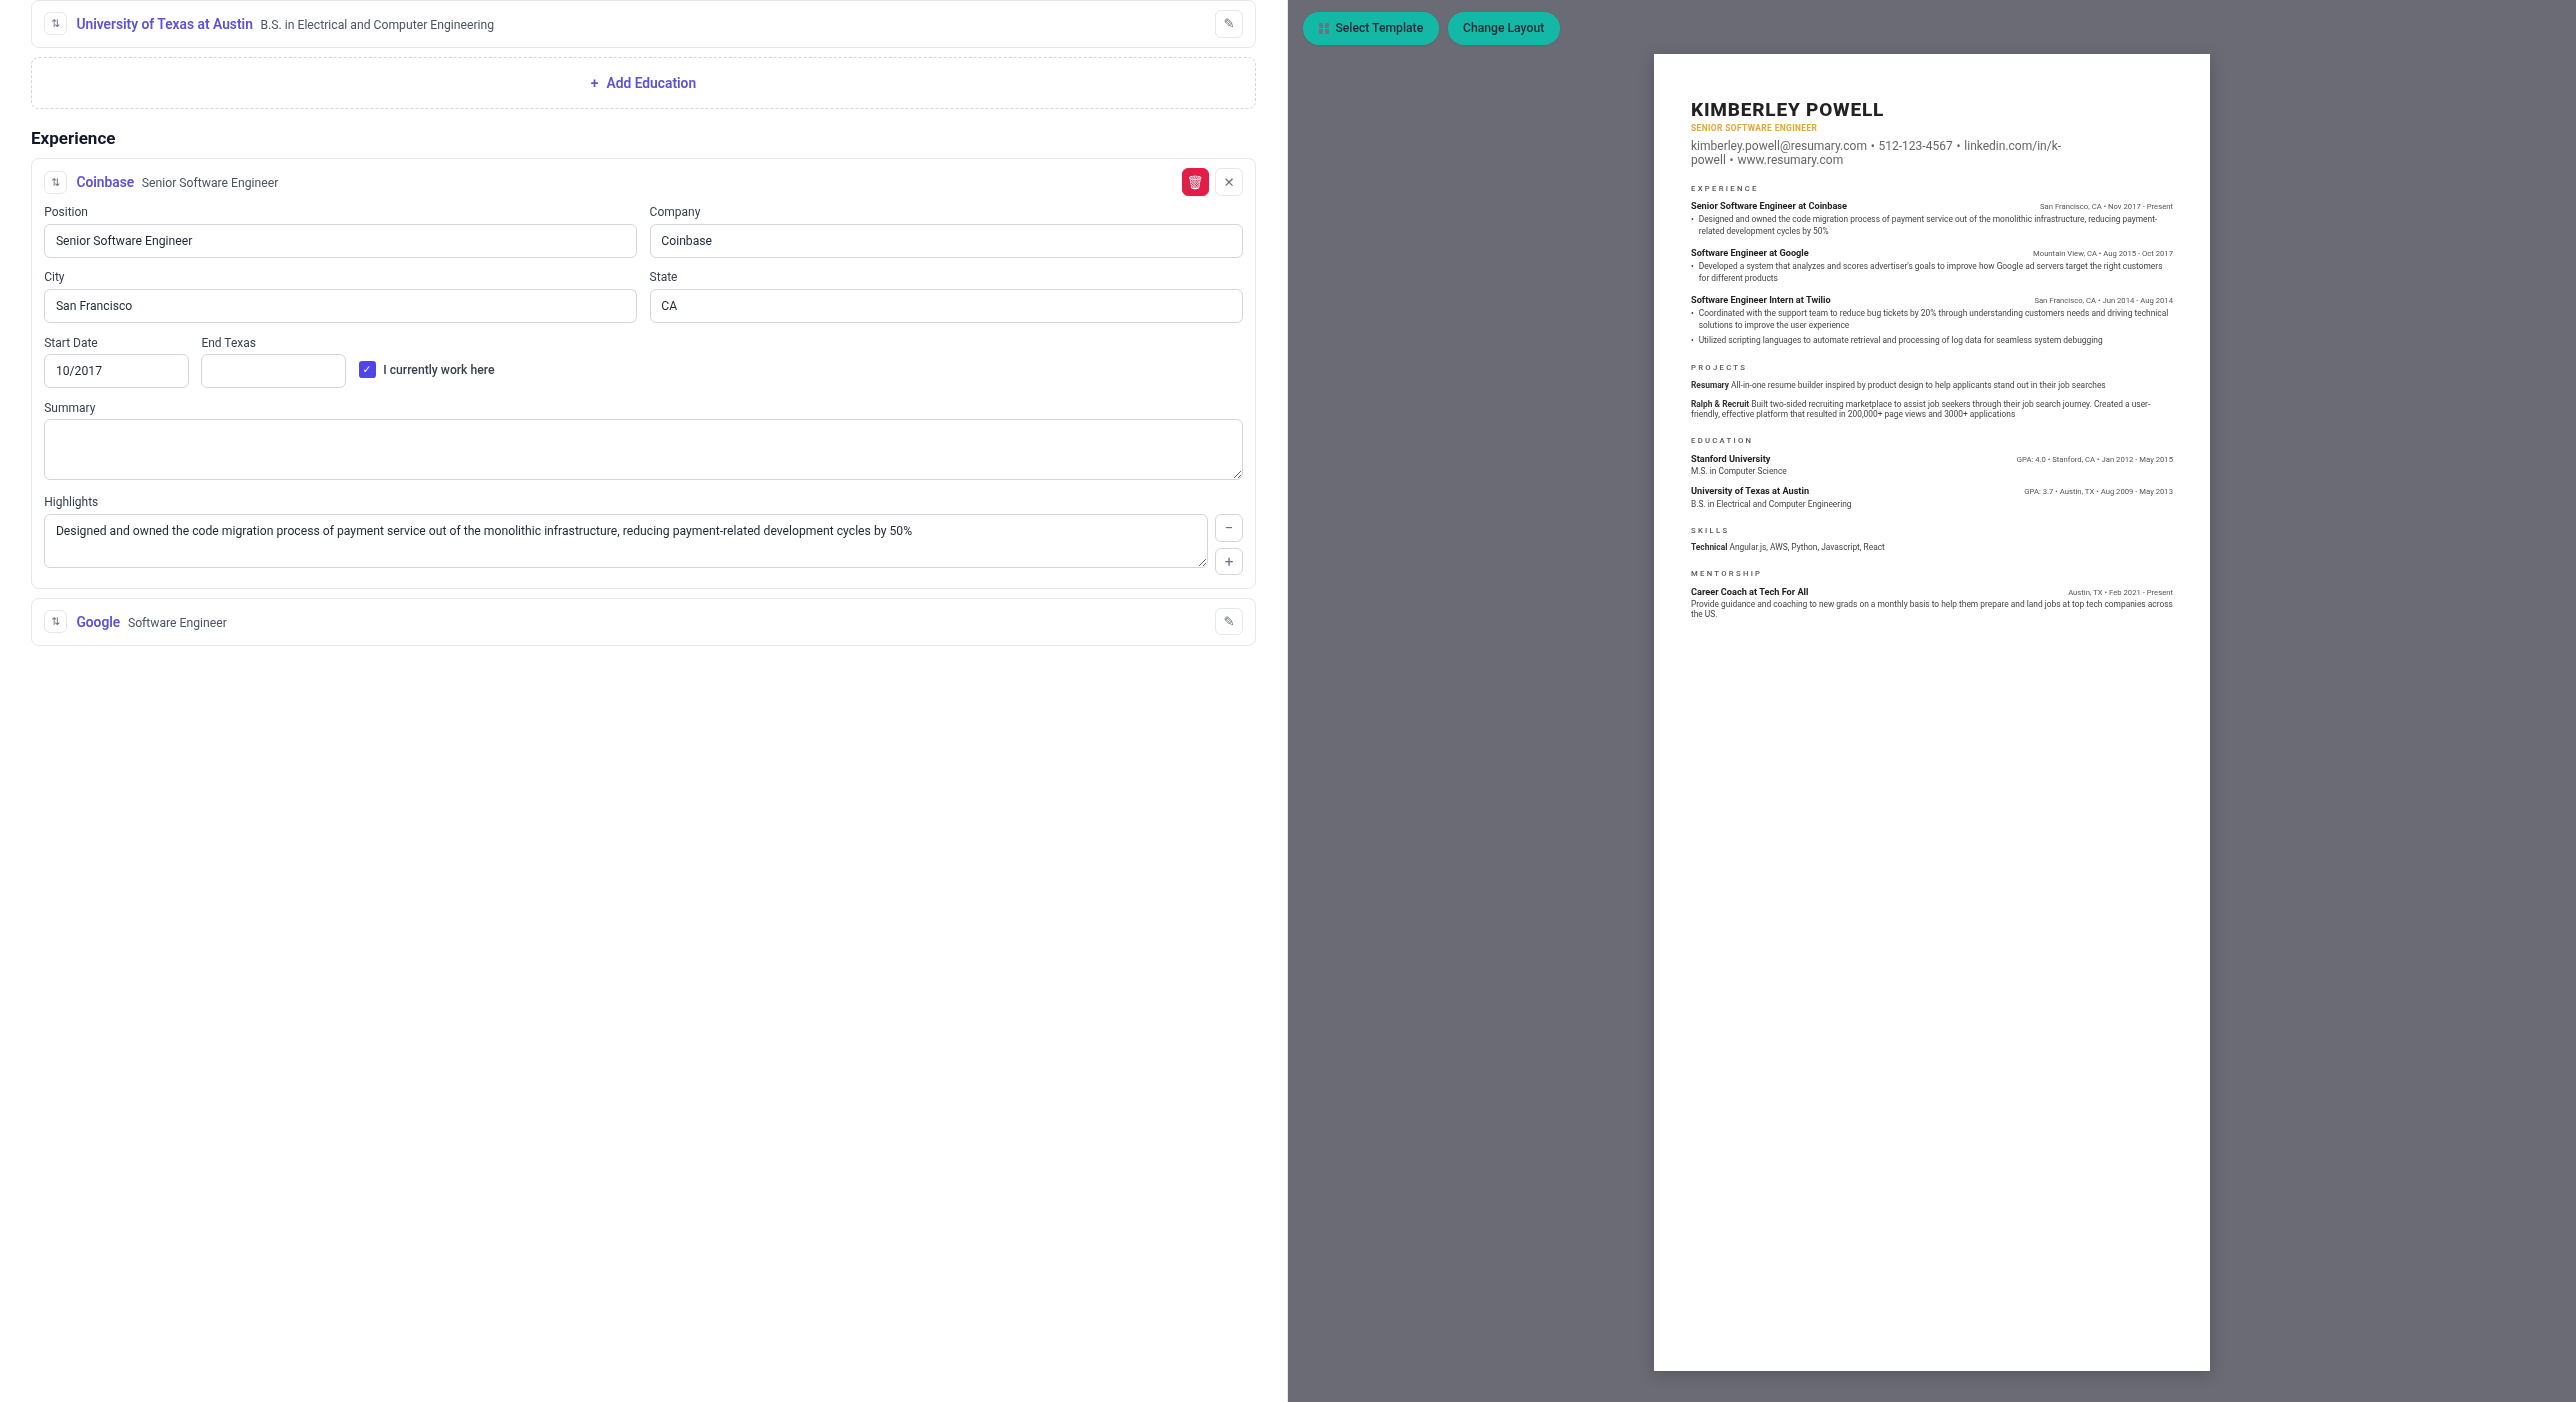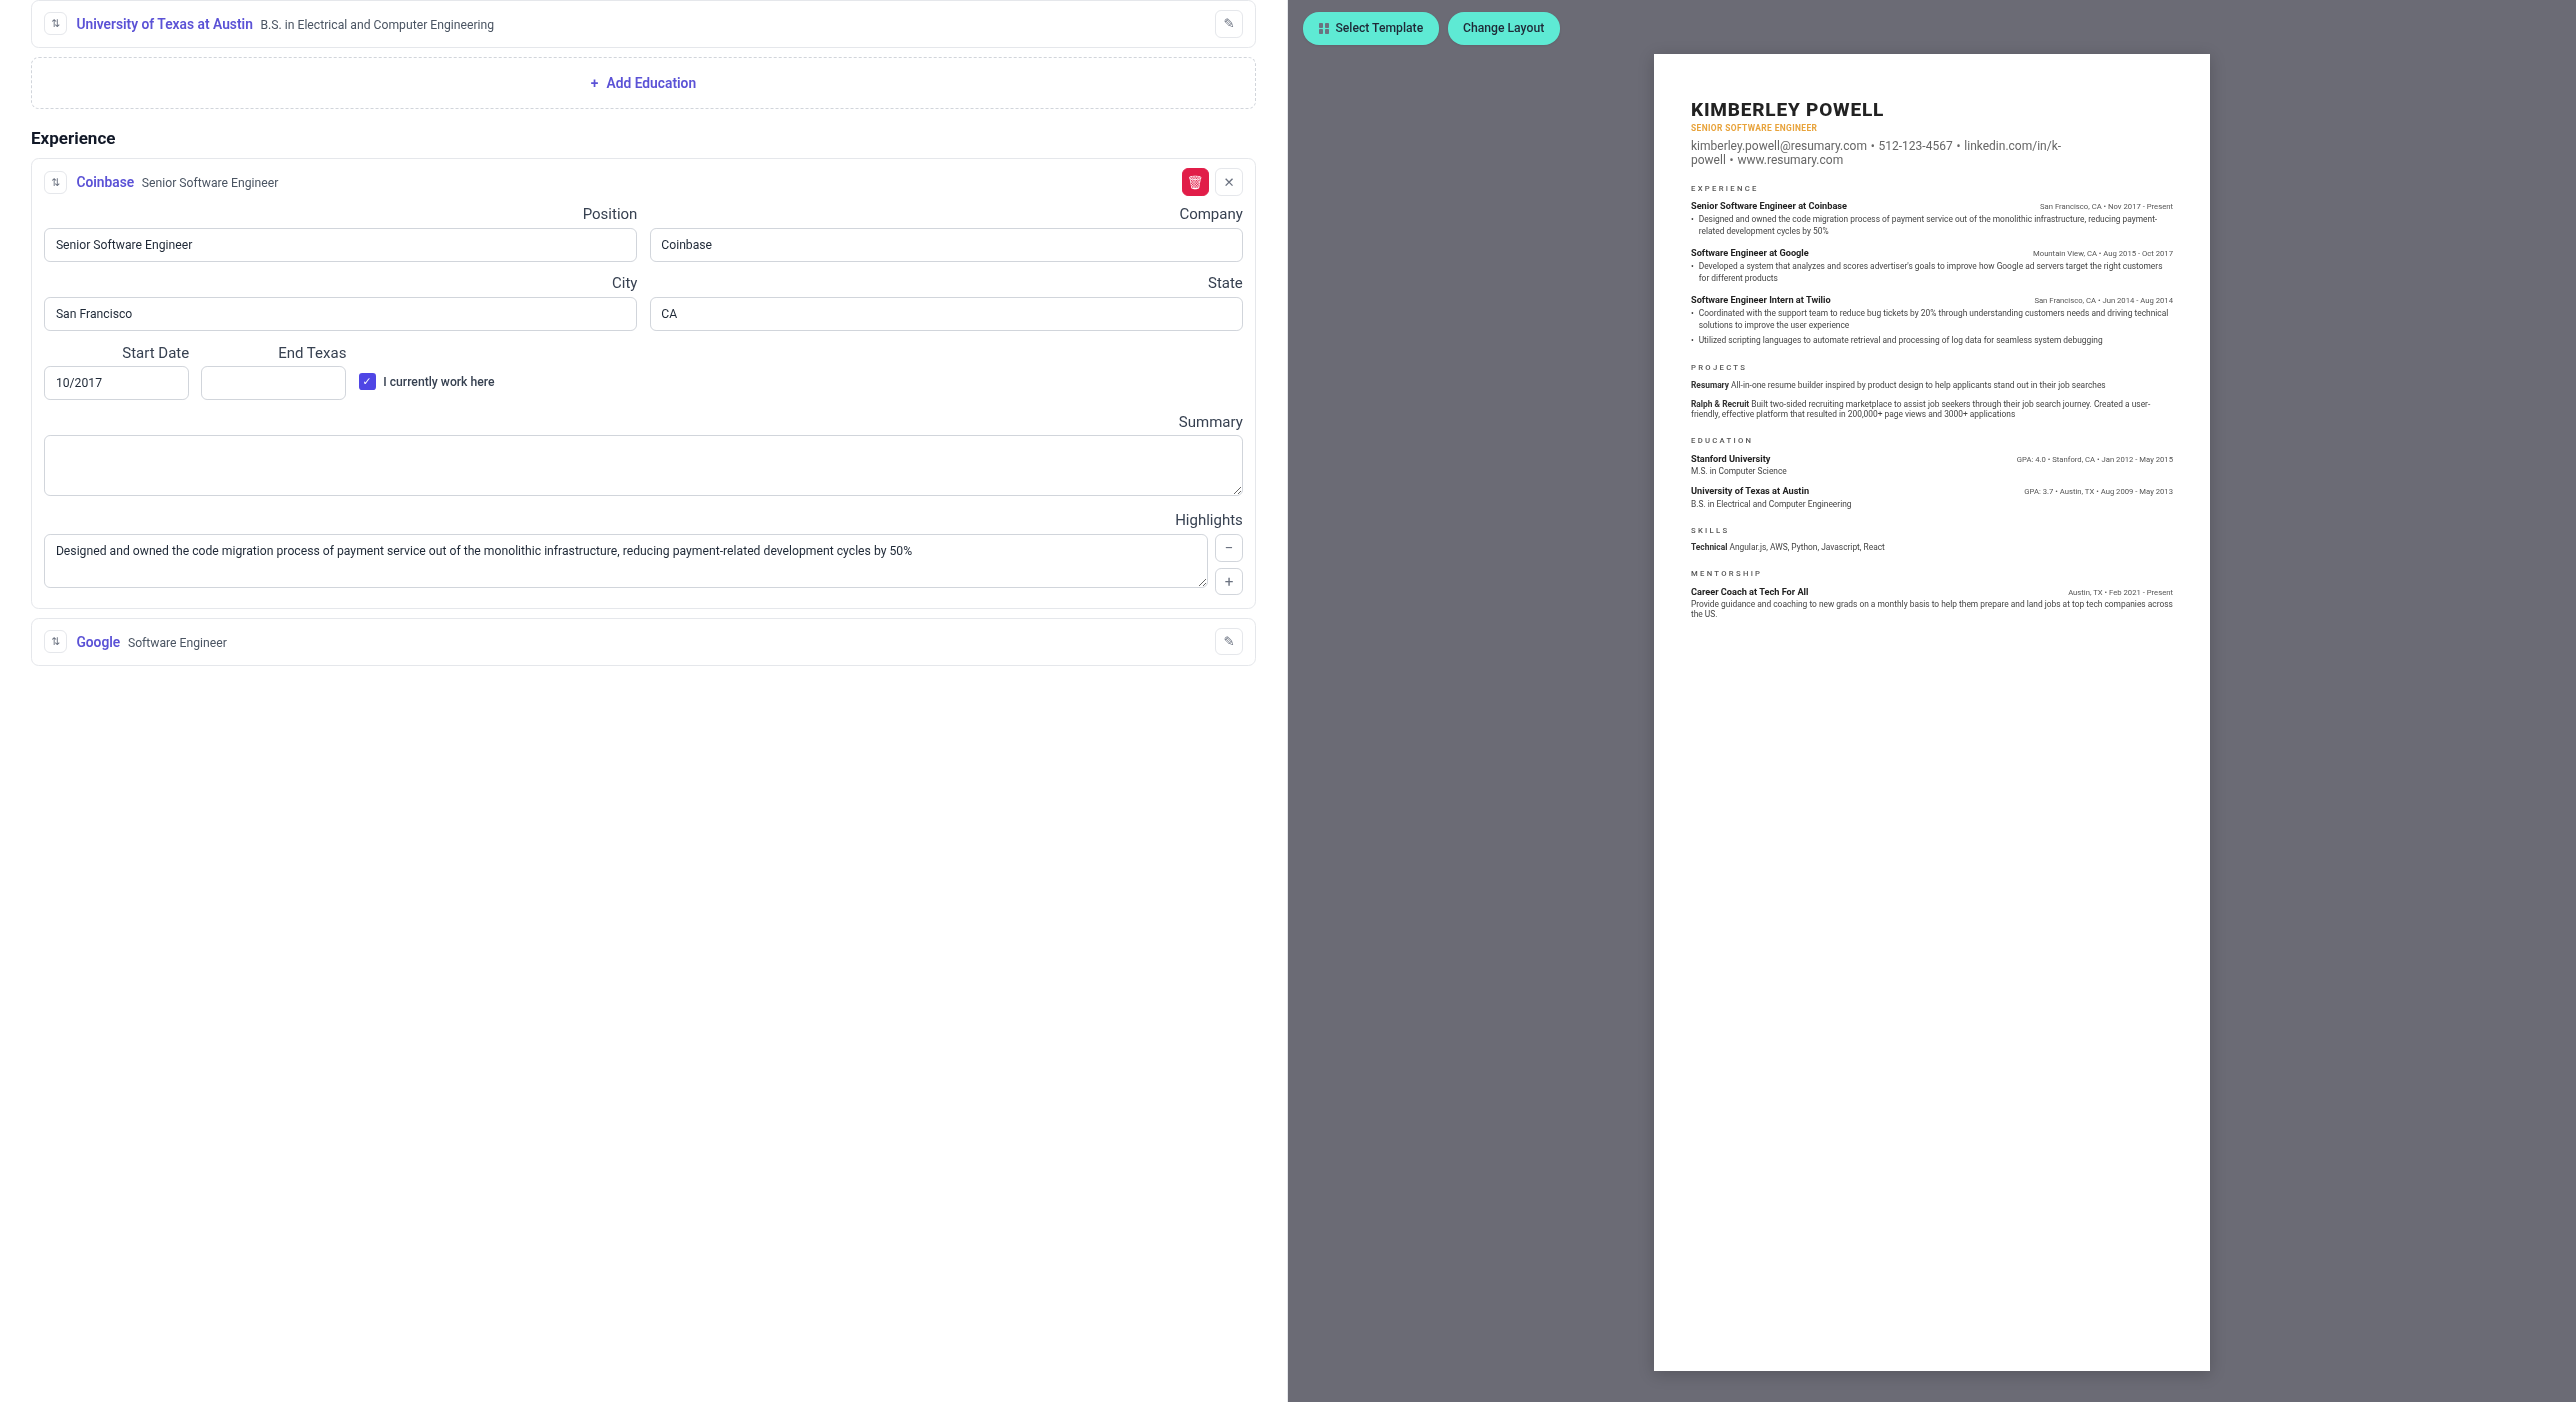--- a/index.html
+++ b/index.html
@@ -18,39 +18,39 @@
     .icon-btn.danger { background: #e11d48; border-color: #e11d48; color: #fff; }
     
     .add-card { border: 1.5px dashed #d1d5db; border-radius: 7.7px; padding: 17px; text-align: center; color: #5b52d6; font-weight: 600; font-size: 13.8px; cursor: pointer; margin-bottom: 18.4px; }
     .add-card .plus { margin-right: 4.6px; }
     
     .section-title { font-size: 17px; font-weight: 700; color: #111827; margin: 13.8px 0 10.7px; }
     
     .form-body { padding: 0 12.2px 12.2px; }
     .form-row { display: flex; gap: 12.2px; margin-bottom: 12.2px; }
     .form-col { flex: 1; }
-    .form-label { display: block; font-size: 15px; color: #374151; margin-bottom: 4.6px; text-align: right; }
+    .form-label { display: block; font-size: 12px; color: #374151; margin-bottom: 4.6px; }
     .form-input, .form-textarea { width: 100%; border: 0.8px solid #d1d5db; border-radius: 6.1px; padding: 9.2px 10.7px; font-size: 12.2px; color: #1f2937; background: #fff; }
     .form-textarea { resize: vertical; min-height: 54px; font-family: inherit; }
     
     .date-row { display: flex; gap: 12.2px; align-items: flex-end; margin-bottom: 12.2px; }
     .date-col { flex: 0 0 145px; }
     .checkbox-wrap { display: flex; align-items: center; gap: 7.7px; height: 37px; }
     .checkbox { width: 17px; height: 17px; background: #4f46e5; border-radius: 3.1px; display: flex; align-items: center; justify-content: center; color: #fff; font-size: 10.7px; }
     .checkbox-label { font-size: 12.2px; color: #374151; font-weight: 500; }
     
     .highlight-row { display: flex; gap: 7.7px; align-items: flex-start; }
     .highlight-row .form-textarea { flex: 1; }
     .highlight-btns { display: flex; flex-direction: column; gap: 6.1px; }
     .sq-btn { width: 27.6px; height: 27.6px; border: 0.8px solid #d1d5db; border-radius: 6.1px; background: #fff; display: flex; align-items: center; justify-content: center; font-size: 15.3px; color: #6b7280; cursor: pointer; }
     
     
     .right-panel { width: 50%; background: #6b6b75; display: flex; flex-direction: column; position: relative; }
     .top-buttons { position: absolute; top: 12.2px; left: 15.3px; display: flex; gap: 9.2px; z-index: 10; }
-    .pill-btn { background: #5eead4; border: none; border-radius: 16px; padding: 9.2px 15.3px; font-size: 12.2px; font-weight: 500; color: #1f2937; cursor: pointer; box-shadow: 0 0.8px 2.3px rgba(0,0,0,0.1); display: flex; align-items: center; gap: 6.1px; }
+    .pill-btn { background: #14b8a6; border: none; border-radius: 16px; padding: 9.2px 15.3px; font-size: 12.2px; font-weight: 500; color: #1f2937; cursor: pointer; box-shadow: 0 0.8px 2.3px rgba(0,0,0,0.1); display: flex; align-items: center; gap: 6.1px; }
     .grid-icon { display: inline-grid; grid-template-columns: 1fr 1fr; gap: 1.5px; width: 10.7px; height: 10.7px; }
     .grid-icon span { background: #6b7280; border-radius: 0.8px; }
     
     .preview-wrap { flex: 1; display: flex; justify-content: center; padding: 54px 31px 31px; overflow: auto; }
     .resume { background: #fff; width: 556px; padding: 44px 37px; font-size: 8.4px; color: #333; box-shadow: 0 3.1px 15.3px rgba(0,0,0,0.2); }
     .resume-name { font-size: 19px; font-weight: 800; letter-spacing: 0.8px; color: #222; }
     .resume-jobtitle { color: #e8a33b; font-weight: 700; font-size: 8.4px; letter-spacing: 0.4px; margin-top: 1.5px; }
     .resume-contact { color: #666; font-size: 12px; margin-top: 6.1px; }
     .resume-contact span.sep { margin: 0 3.8px; }
     

